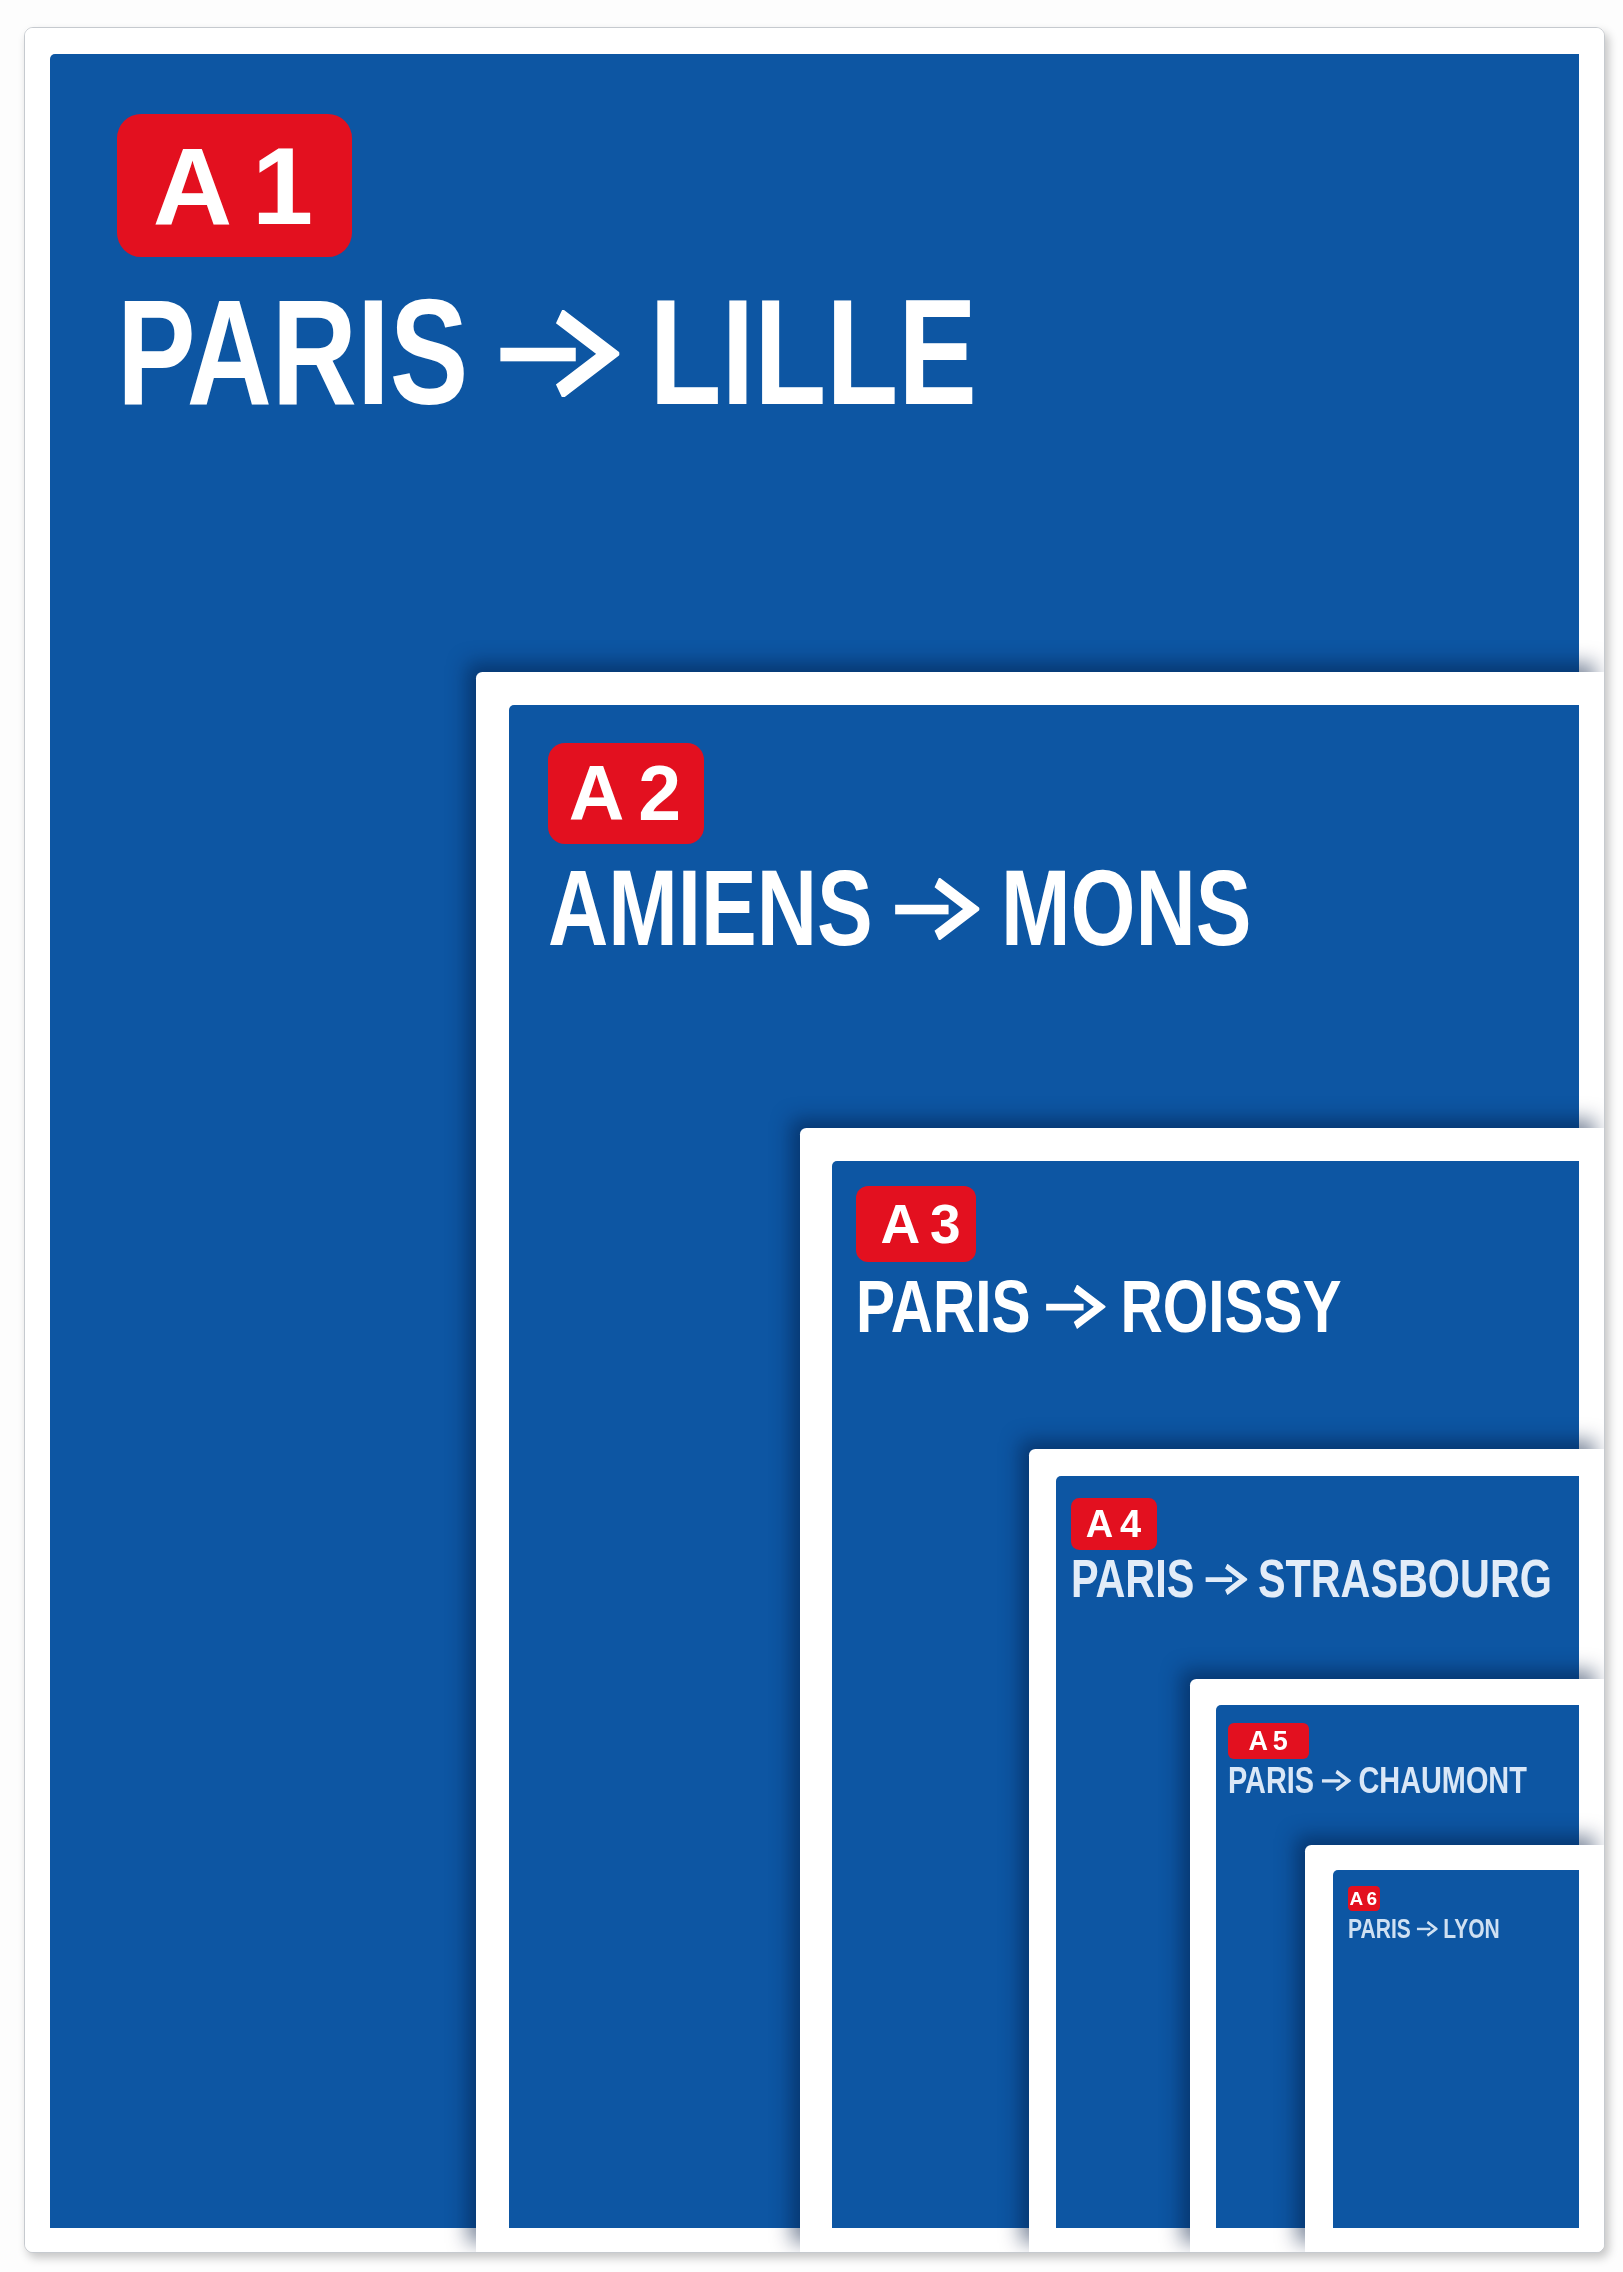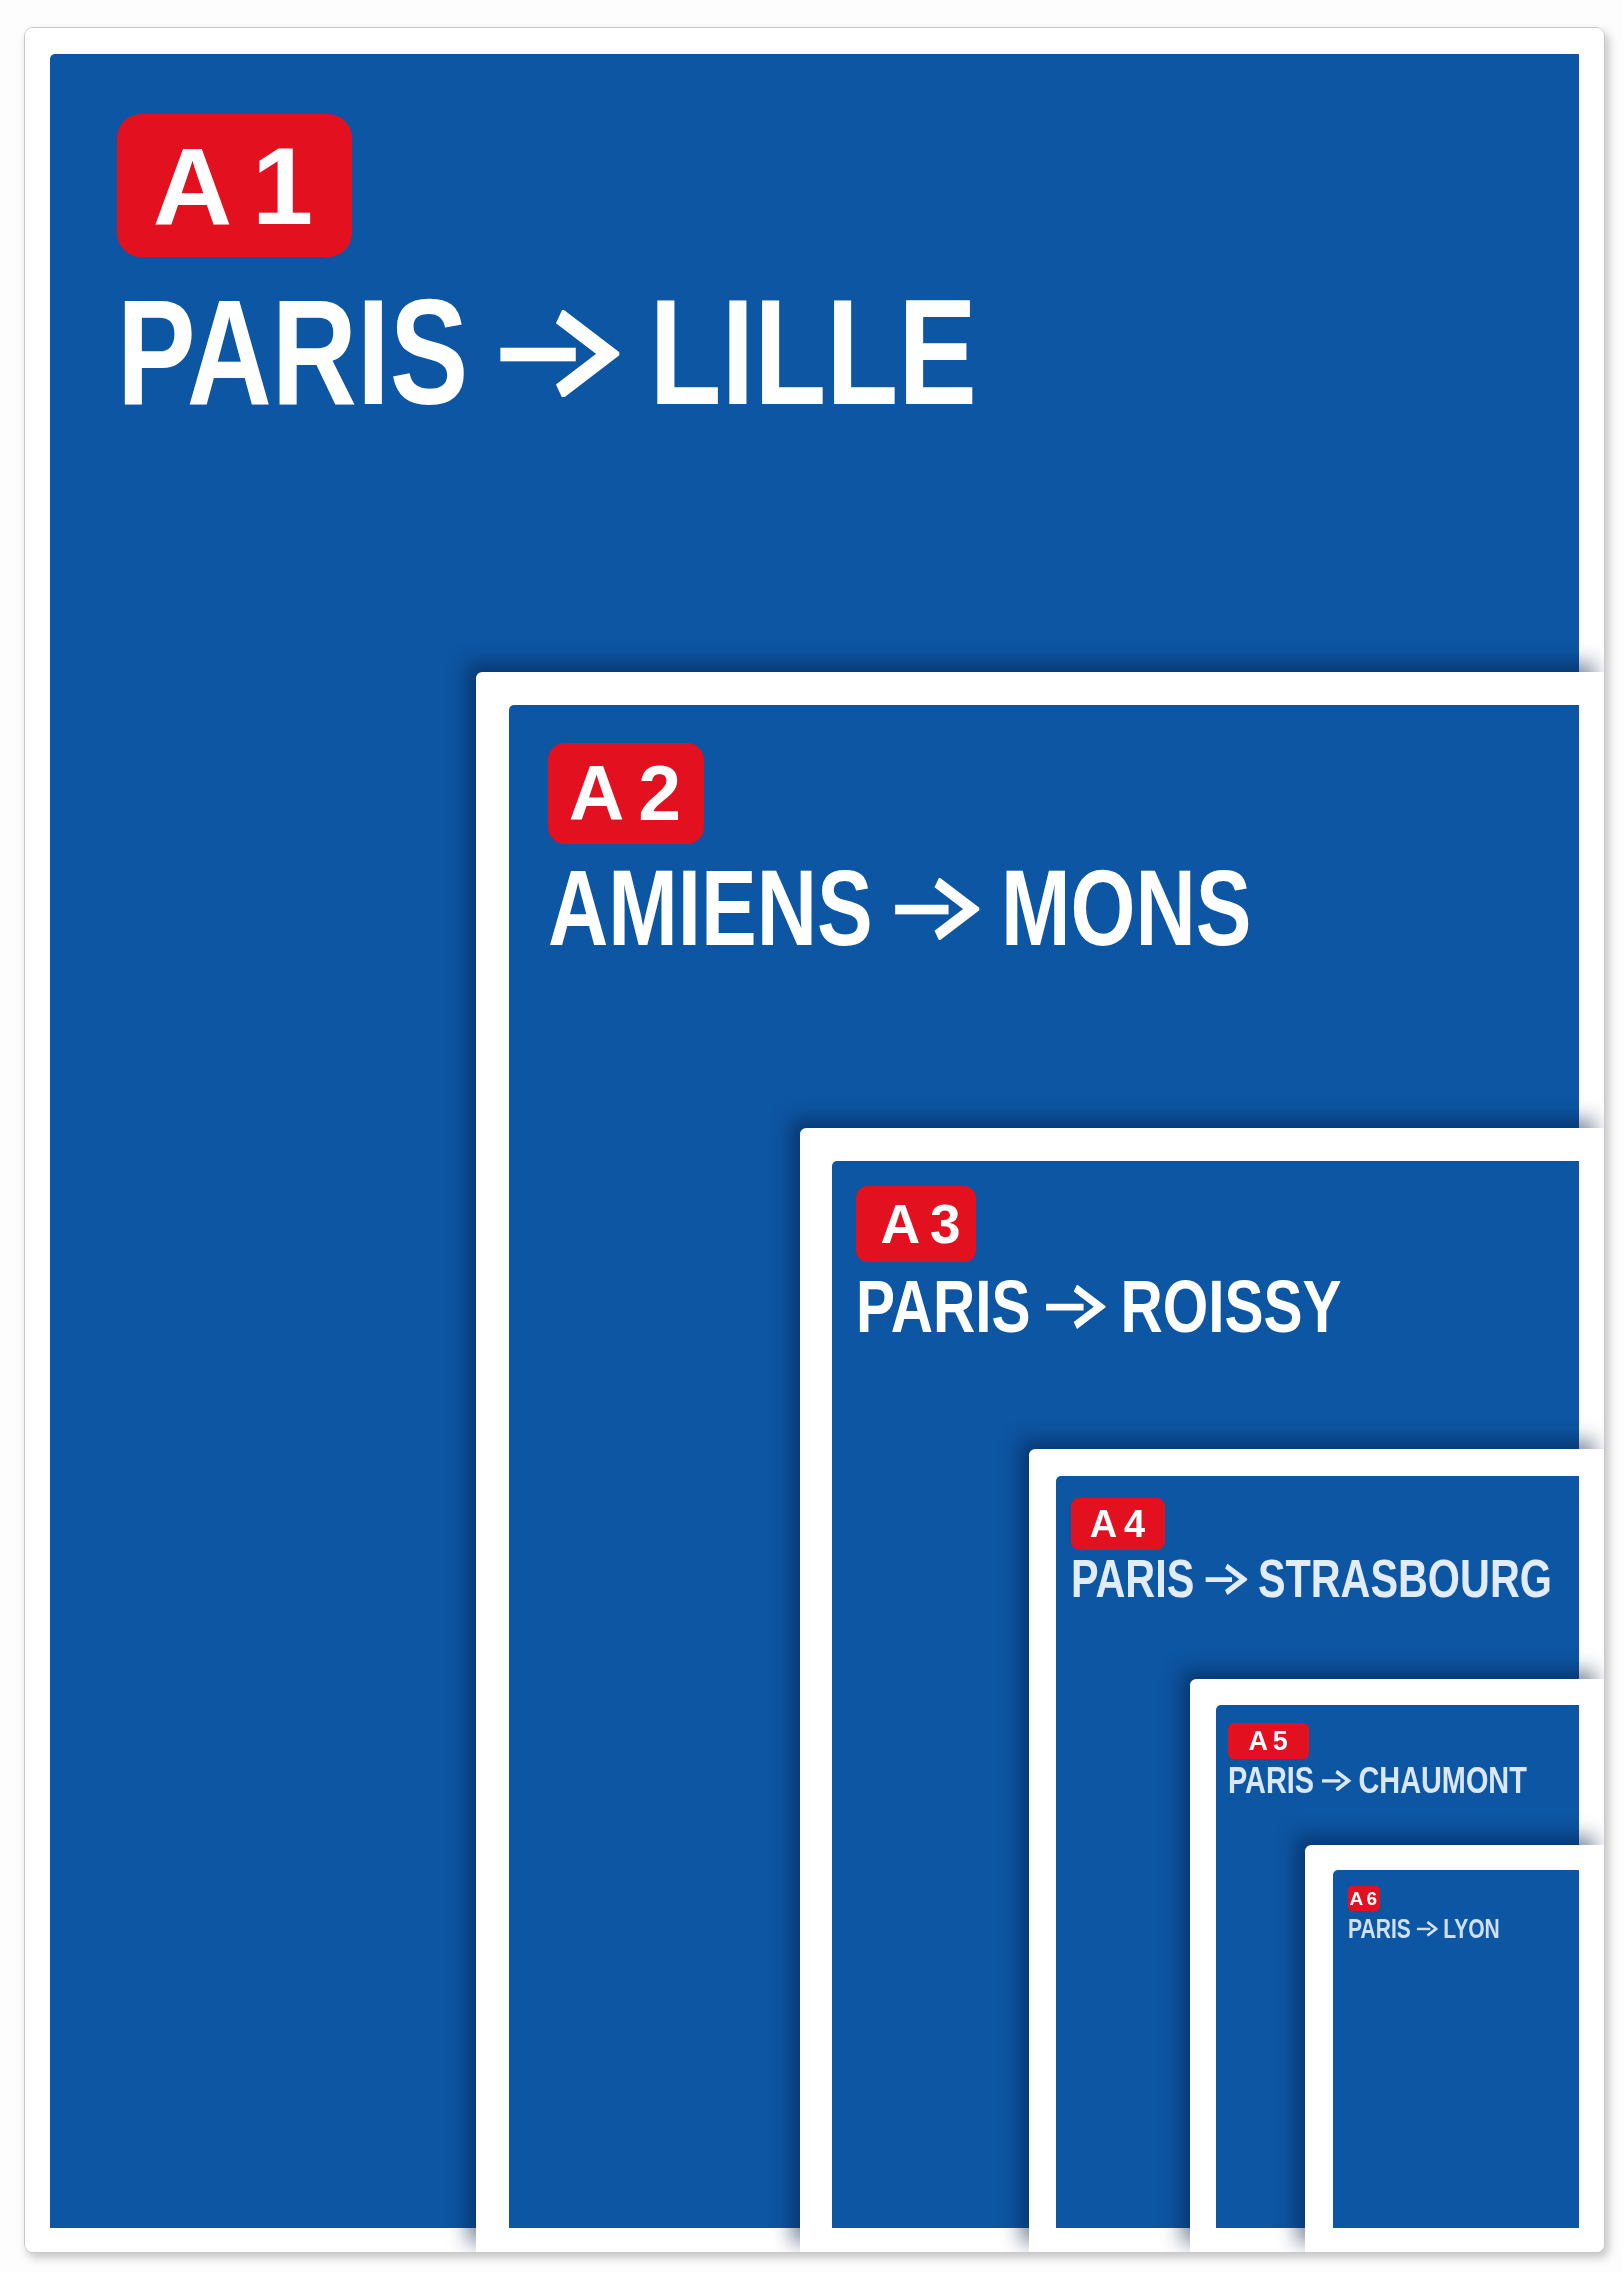--- a/index.html
+++ b/index.html
@@ -47,21 +47,21 @@
   .s2 .badge{left:39px;top:38px;width:156px;height:101px;font-size:77px;text-align:right;}
   .s2 .route{left:39px;top:150px;font-size:107px;}
 
   .s3{left:775px;top:1100px;}
   .s3 .blue{left:32px;top:33px;right:25px;bottom:24px;}
   .s3 .badge{left:23.5px;top:25px;width:120px;height:76px;font-size:55px;padding-left:20px;}
   .s3 .route{left:23.5px;top:108px;font-size:75px;}
 
   .s4{left:1004px;top:1421px;}
   .s4 .blue{left:27px;top:27px;right:25px;bottom:24px;}
-  .s4 .badge{left:15px;top:22px;width:94px;height:52px;font-size:38px;}
+  .s4 .badge{left:15px;top:22px;width:86px;height:52px;font-size:38px;}
   .s4 .route{left:15px;top:76px;font-size:53px;color:#e2ecf8;}
 
   .s5{left:1165px;top:1651px;}
   .s5 .blue{left:26px;top:26px;right:25px;bottom:24px;}
   .s5 .badge{left:12px;top:18.4px;width:81px;height:36px;font-size:27px;}
   .s5 .route{left:12px;top:57px;font-size:37px;color:#d9e7f7;}
 
   .s6{left:1280px;top:1817px;}
   .s6 .blue{left:28px;top:25px;right:25px;bottom:24px;}
   .s6 .badge{left:14.6px;top:16px;width:32px;height:25px;font-size:19px;}

